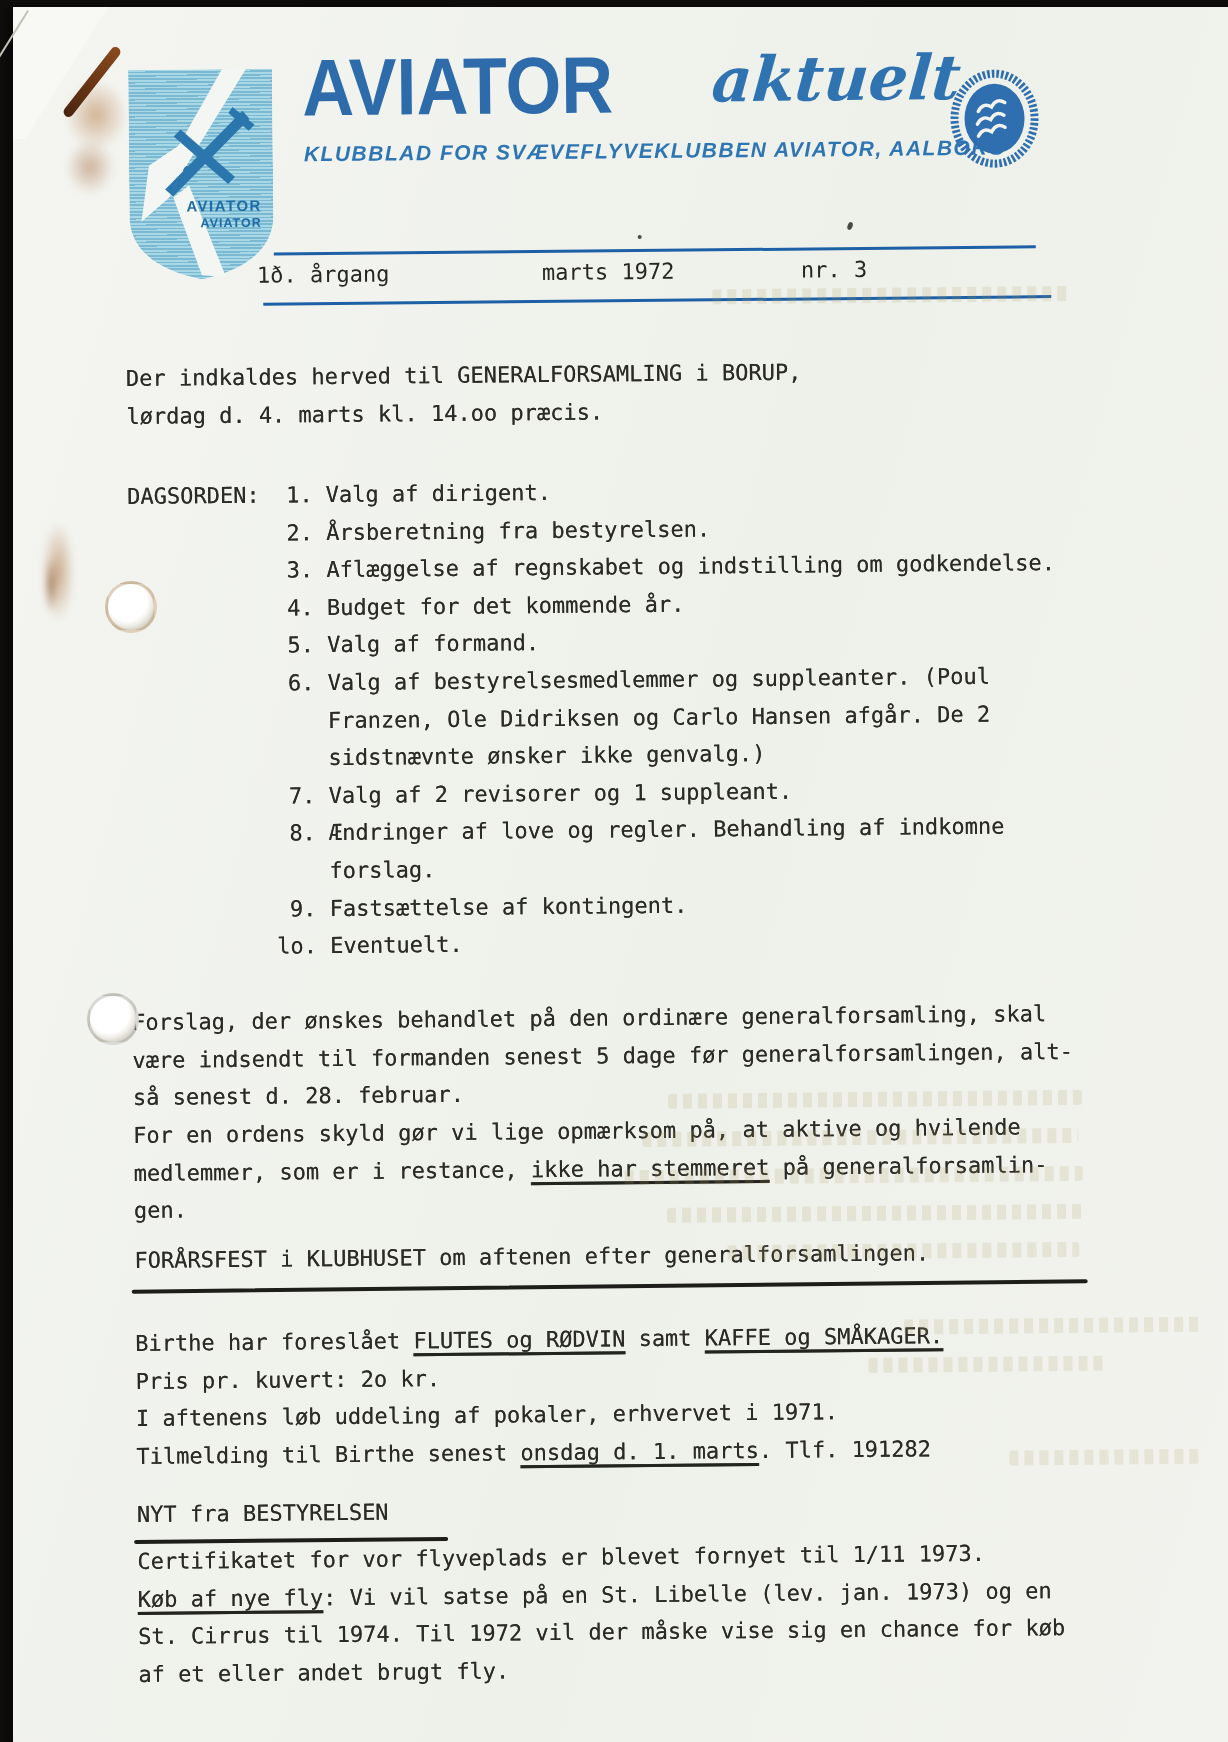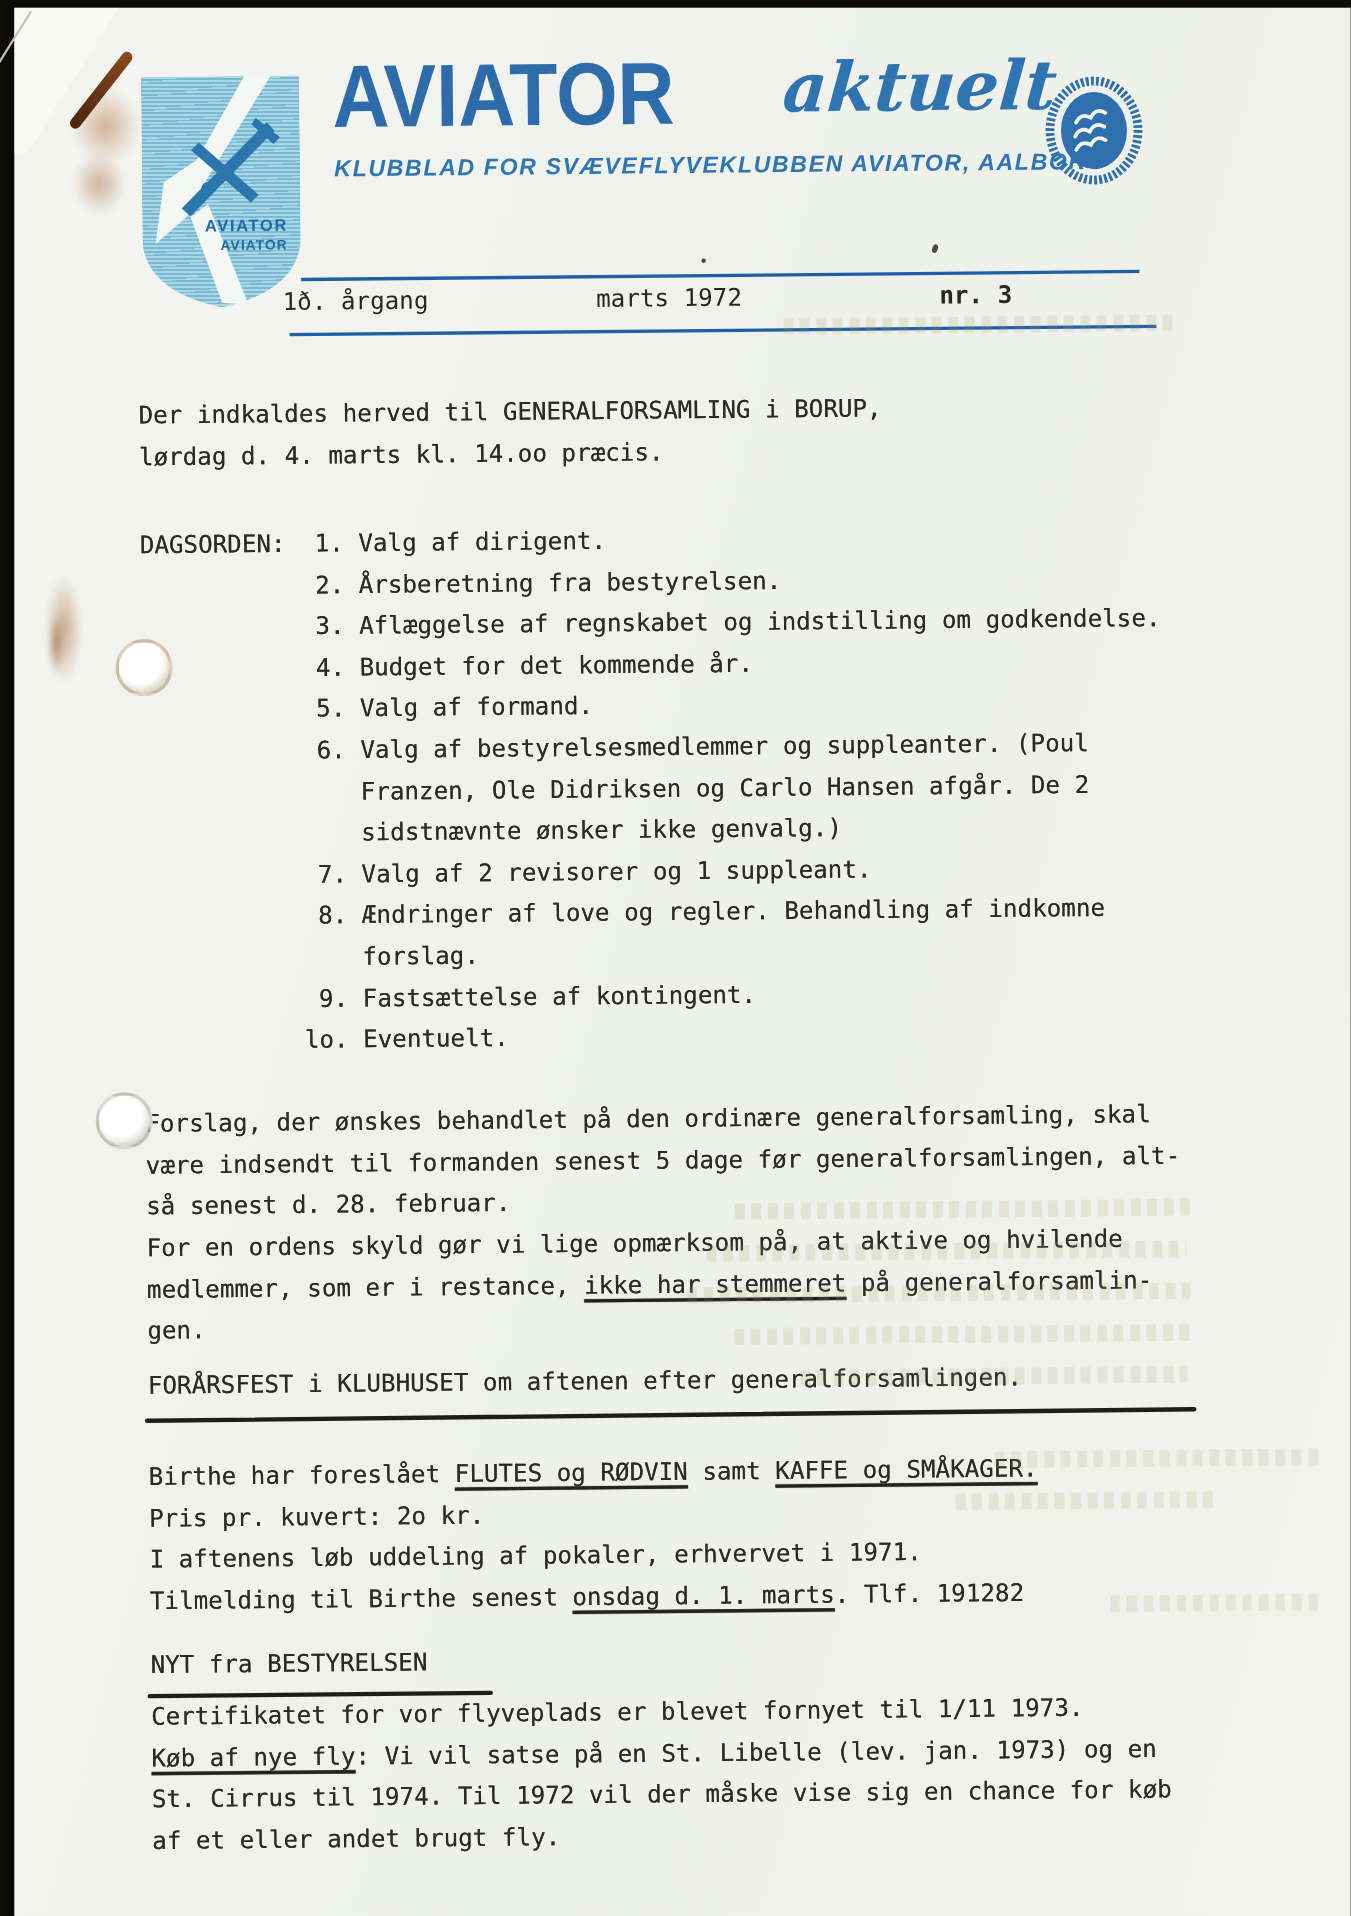--- a/index.html
+++ b/index.html
@@ -28,21 +28,21 @@
     font-size:62px;font-style:italic;font-weight:bold;color:#2f73b0;transform:skewX(-5deg);white-space:nowrap;}
   .subtitle{position:absolute;left:293px;top:137px;font-size:21px;font-weight:bold;font-style:italic;
     letter-spacing:1.5px;color:#2e75b4;white-space:nowrap;}
   .stamp{position:absolute;left:939px;top:70px;width:90px;height:100px;}
 
   .rule{position:absolute;height:3px;background:#1d60a6;}
   #rule-top{left:262px;top:247px;width:762px;}
   #rule-bottom{left:251px;top:297px;width:788px;}
   .issue-line span{position:absolute;top:257px;font-family:"DejaVu Sans Mono","Liberation Mono",monospace;
     font-size:22px;color:#262622;white-space:pre;}
-  #issue-volume{left:245px;} #issue-month{left:530px;} #issue-number{left:842px;font-weight:bold;}
+  #issue-volume{left:245px;} #issue-month{left:530px;} #issue-number{left:789px;}
 
   
   .tblock{position:absolute;left:113px;font-family:"DejaVu Sans Mono","Liberation Mono",monospace;
     font-size:22px;line-height:37.6px;color:#2b2a26;white-space:pre;text-shadow:0 0 .6px rgba(40,40,35,.75);}
   #blk-invitation{top:353px;}
   #blk-agenda{top:471px;}
   #blk-deadline{top:997px;}
   #blk-voting{top:1110px;}
   #blk-party-heading{top:1235px;}
   #blk-party-details{top:1318px;}

